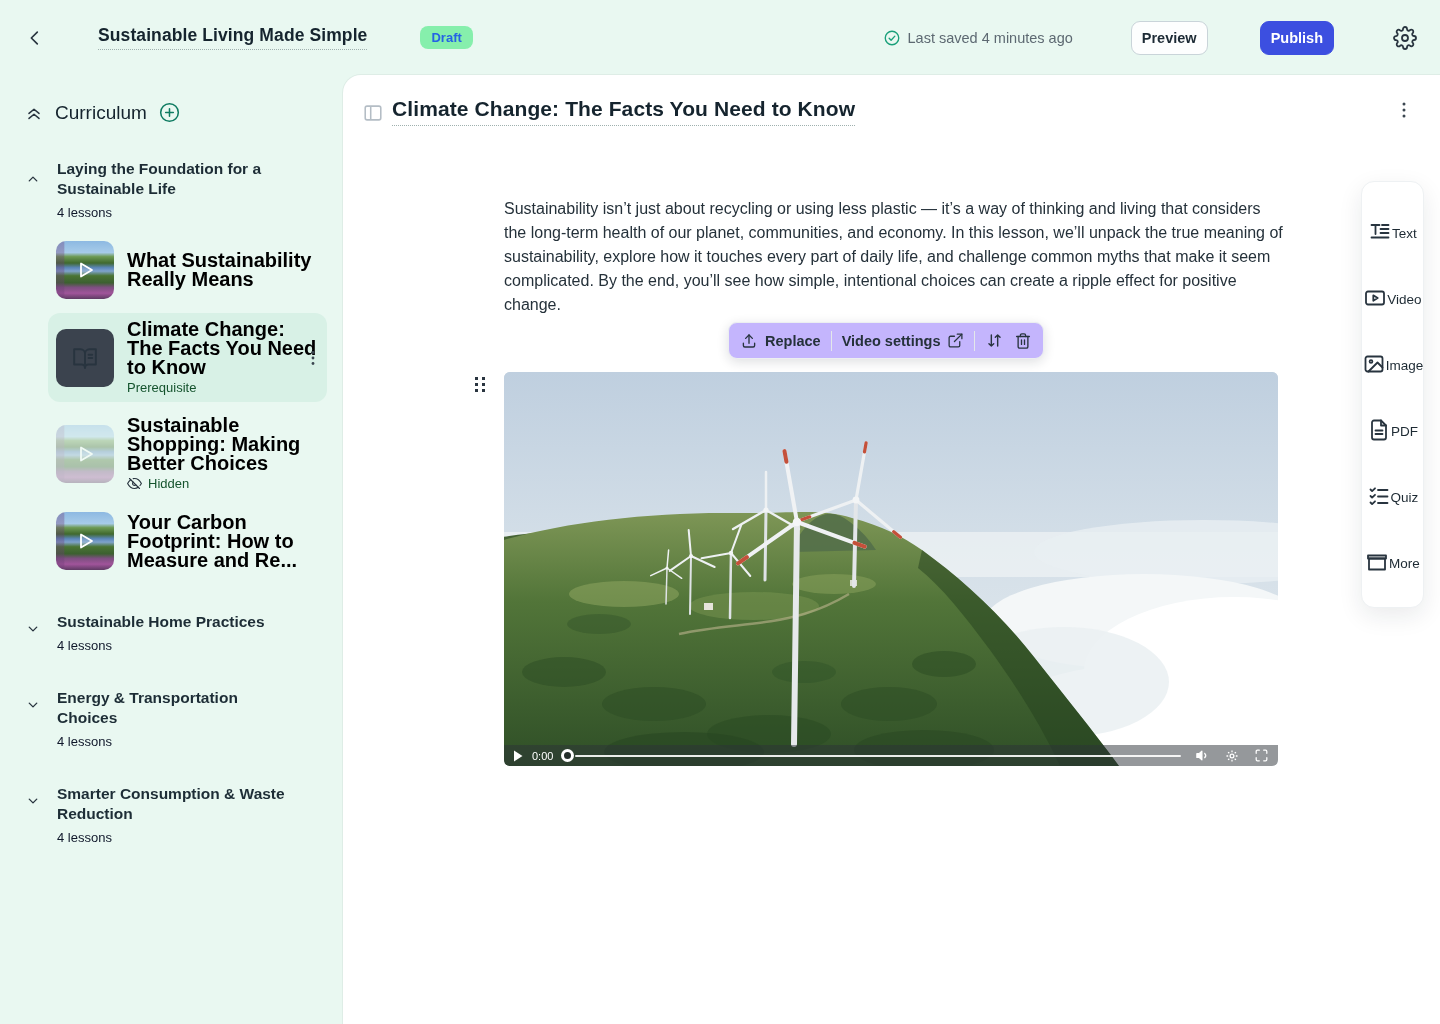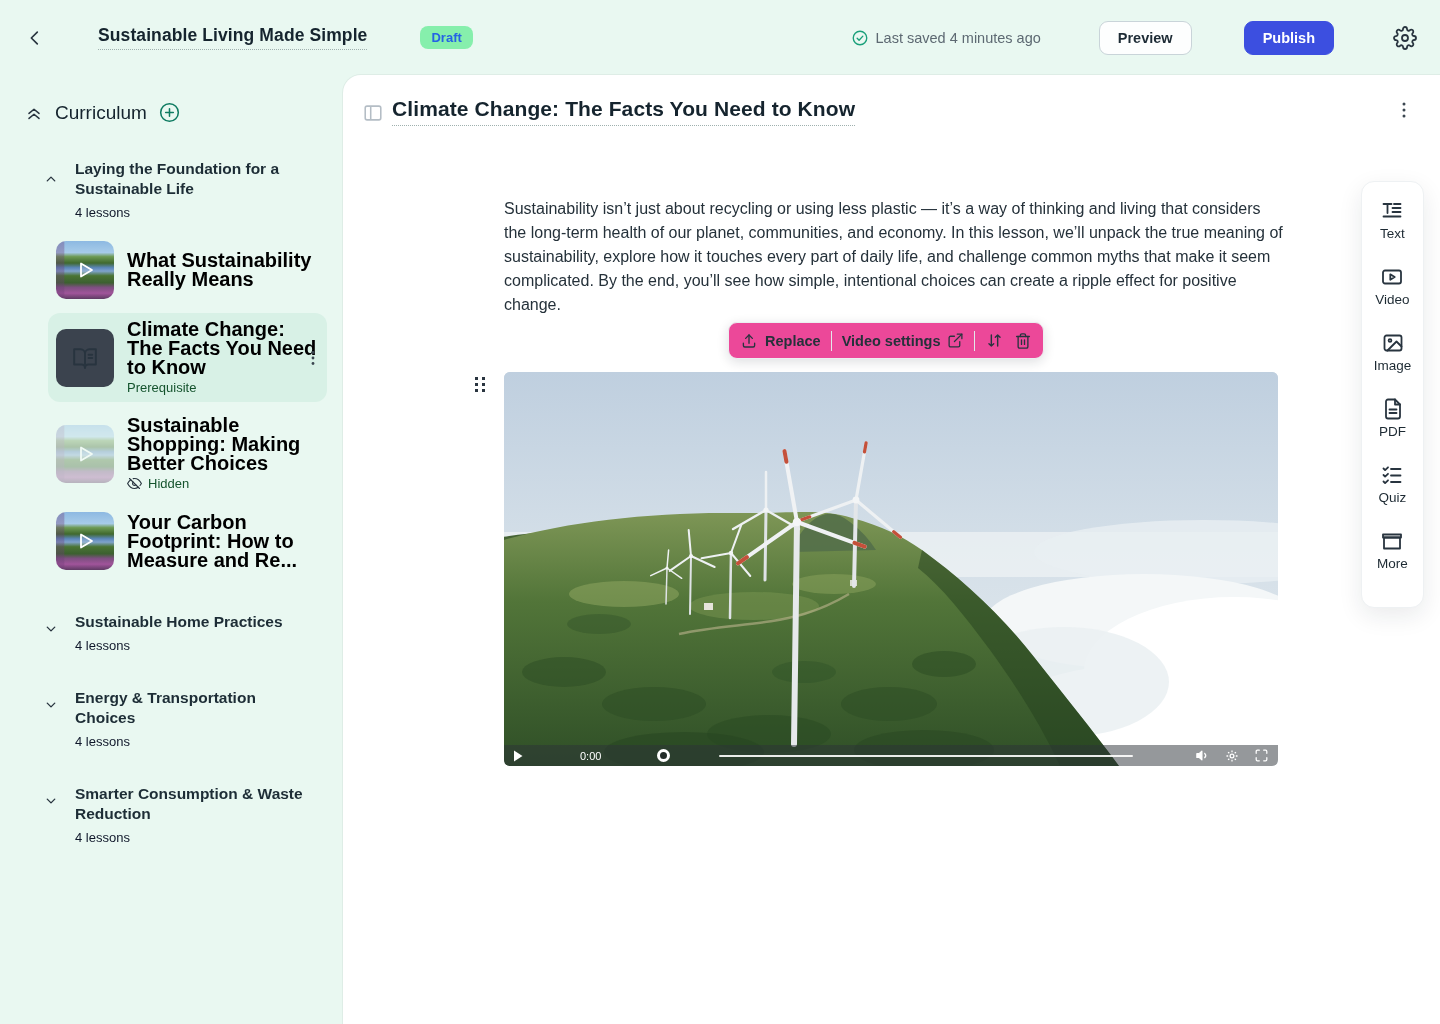--- a/index.html
+++ b/index.html
@@ -24,32 +24,32 @@
     font-size:17.5px; font-weight:700; color:#15242e; letter-spacing:.1px;
     border-bottom:1.5px dotted #9fb0ae; padding-bottom:3px; cursor:text;
   }
   .badge-draft {
     margin-left:13px; background:#86efac; color:#2563e4; font-size:13px; font-weight:600;
     padding:4px 11px; border-radius:8px;
   }
   .topbar-spacer { flex:1; }
   .saved-group { display:flex; align-items:center; gap:7px; margin-right:18px; }
   .saved-text { font-size:14.5px; color:#5d6972; }
-  .btn { font-family:inherit; font-size:14.5px; font-weight:600; border-radius:9px; height:34px; padding:0 18px; cursor:pointer; }
+  .btn { font-family:inherit; font-size:14.5px; font-weight:600; border-radius:9px; height:34px; padding:0 10px; cursor:pointer; }
   .btn-preview { background:#fdfefe; border:1px solid #c9d4d9; color:#1d2b35; margin-right:12px; }
   .btn-publish { background:#3c4fe0; border:1px solid #3c4fe0; color:#fff; margin-right:17px; }
   .gear-btn { width:28px; height:28px; display:flex; align-items:center; justify-content:center; cursor:pointer; }
 
   
   .sidebar { position:absolute; left:0; top:75px; bottom:0; width:343px; padding:26px 14px 0 24px; }
   .curriculum-head { display:flex; align-items:center; gap:11px; }
   .curriculum-title { font-size:19px; font-weight:400; color:#15242e; }
   .collapse-all, .add-section { cursor:pointer; display:flex; align-items:center; }
   .section { margin-top:35px; }
-  .section-head { display:flex; gap:15px; cursor:pointer;justify-content:center; }
+  .section-head { display:flex; gap:15px; cursor:pointer; }
   .section-chevron { width:18px; flex-shrink:0; display:flex; align-items:center; height:40px; }
   .section.collapsed .section-chevron { height:34px; }
   .section-title { font-size:15.5px; font-weight:600; color:#1d2d36; line-height:20px; width:236px; }
   .lesson-count { font-size:13px; color:#0f172a; margin-top:6px; }
   .lessons { margin:14px 0 0 24px; }
   .lesson {
     display:flex; align-items:center; gap:13px; padding:7px 8px; width:279px;
     border-radius:12px; margin-bottom:7px; cursor:pointer; position:relative;
   }
   .lesson.selected { background:#d8f1e6; }
@@ -91,57 +91,57 @@
   }
   .heading-kebab { position:absolute; left:1053px; top:25px; cursor:pointer; }
   .paragraph {
     position:absolute; left:161px; top:122px; width:780px;
     font-size:16px; line-height:24px; color:#25313a; cursor:text;
   }
 
   
   .block-toolbar {
     position:absolute; left:385px; top:247px; height:37px;
-    background:#ec4899; border:1px solid #eceff1; border-radius:9px;
+    background:#c4b5fd; border:1px solid #eceff1; border-radius:9px;
     box-shadow:0 3px 12px rgba(20,30,40,.14);
     display:flex; align-items:center; padding:0 11px; gap:10px; z-index:5;
   }
   .tb-item { display:flex; align-items:center; gap:7px; font-size:14.5px; font-weight:600; color:#25313a; cursor:pointer; white-space:nowrap; }
   .tb-divider { width:1px; height:20px; background:#e3e8ea; }
   .tb-icon-btn { display:flex; align-items:center; cursor:pointer; }
 
   .drag-handle { position:absolute; left:131px; top:300px; cursor:grab; }
 
   
   .video-block {
     position:absolute; left:161px; top:297px; width:774px; height:394px;
     border-radius:6px; overflow:hidden; background:#c9d6e2;
   }
   .video-controls {
     position:absolute; left:0; right:0; bottom:0; height:21px;
     background:rgba(44,50,56,.5);
-    display:flex; align-items:center; padding:0 9px;gap:48px;
+    display:flex; align-items:center; padding:0 9px;
   }
   .vc-time { font-size:11px; color:#fff; margin:0 8px 0 9px; }
   .vc-knob {
     width:13px; height:13px; border-radius:50%; border:3px solid #fff;
     background:rgba(30,34,38,.6); flex-shrink:0; cursor:pointer;
   }
   .vc-track { flex:1; height:2px; background:rgba(255,255,255,.9); border-radius:1px; margin:0 14px 0 1px; cursor:pointer; }
   .vc-right { display:flex; align-items:center; gap:15px; }
   .vc-right > div { cursor:pointer; display:flex; align-items:center; }
 
   
   .palette {
     position:absolute; left:1361px; top:181px; width:63px;
     background:#fff; border:1px solid #eef1f3; border-radius:13px;
     box-shadow:0 8px 24px rgba(20,30,40,.09);
     padding:17px 0 12px; display:flex; flex-direction:column; align-items:center; z-index:6;
   }
-  .tool { height:66px; display:flex; flex-direction:column; align-items:center; cursor:pointer; }
+  .tool { height:66px; display:flex; flex-direction:row; align-items:center; cursor:pointer; }
   .tool-label { font-size:13.5px; color:#1d2a33; font-weight:500; margin-top:3px; }
 </style>
 </head>
 <body>
 
 <div class="topbar">
   <div class="back-btn">
     <svg class="ico" width="22" height="22" viewBox="0 0 24 24">
         <path d="M14.5 5.5 8 12l6.5 6.5"></path>
       </svg>

